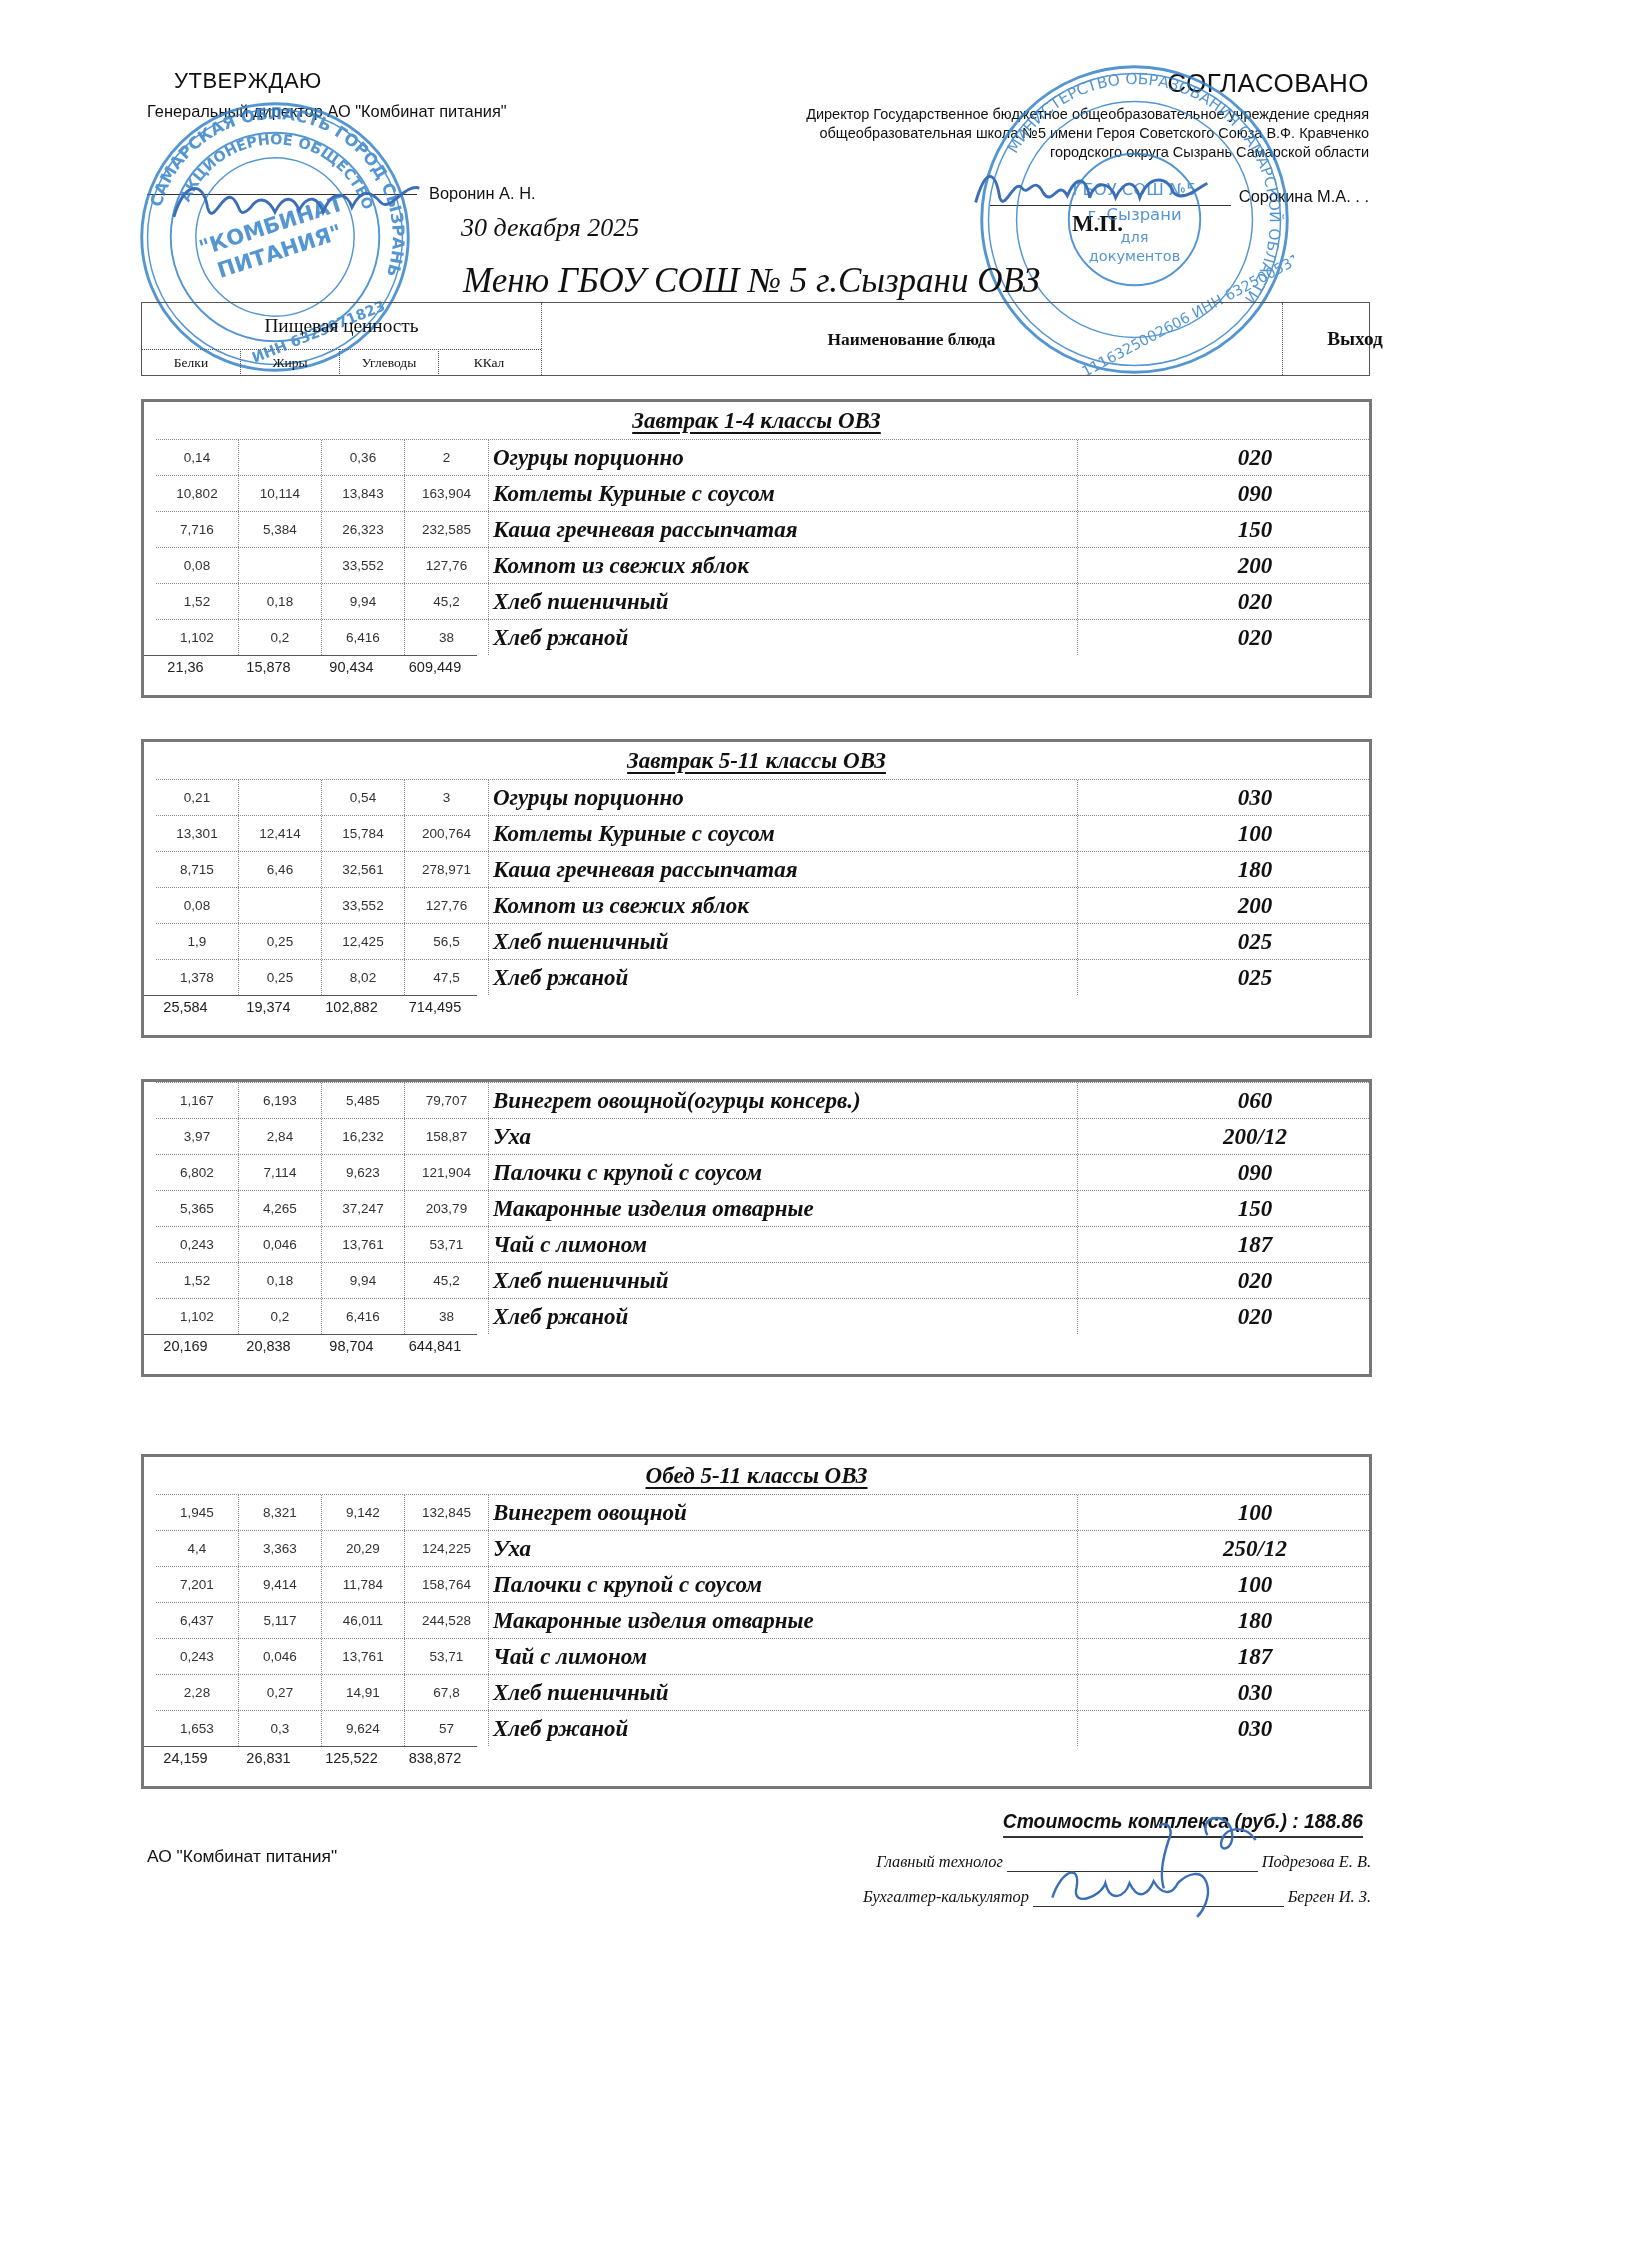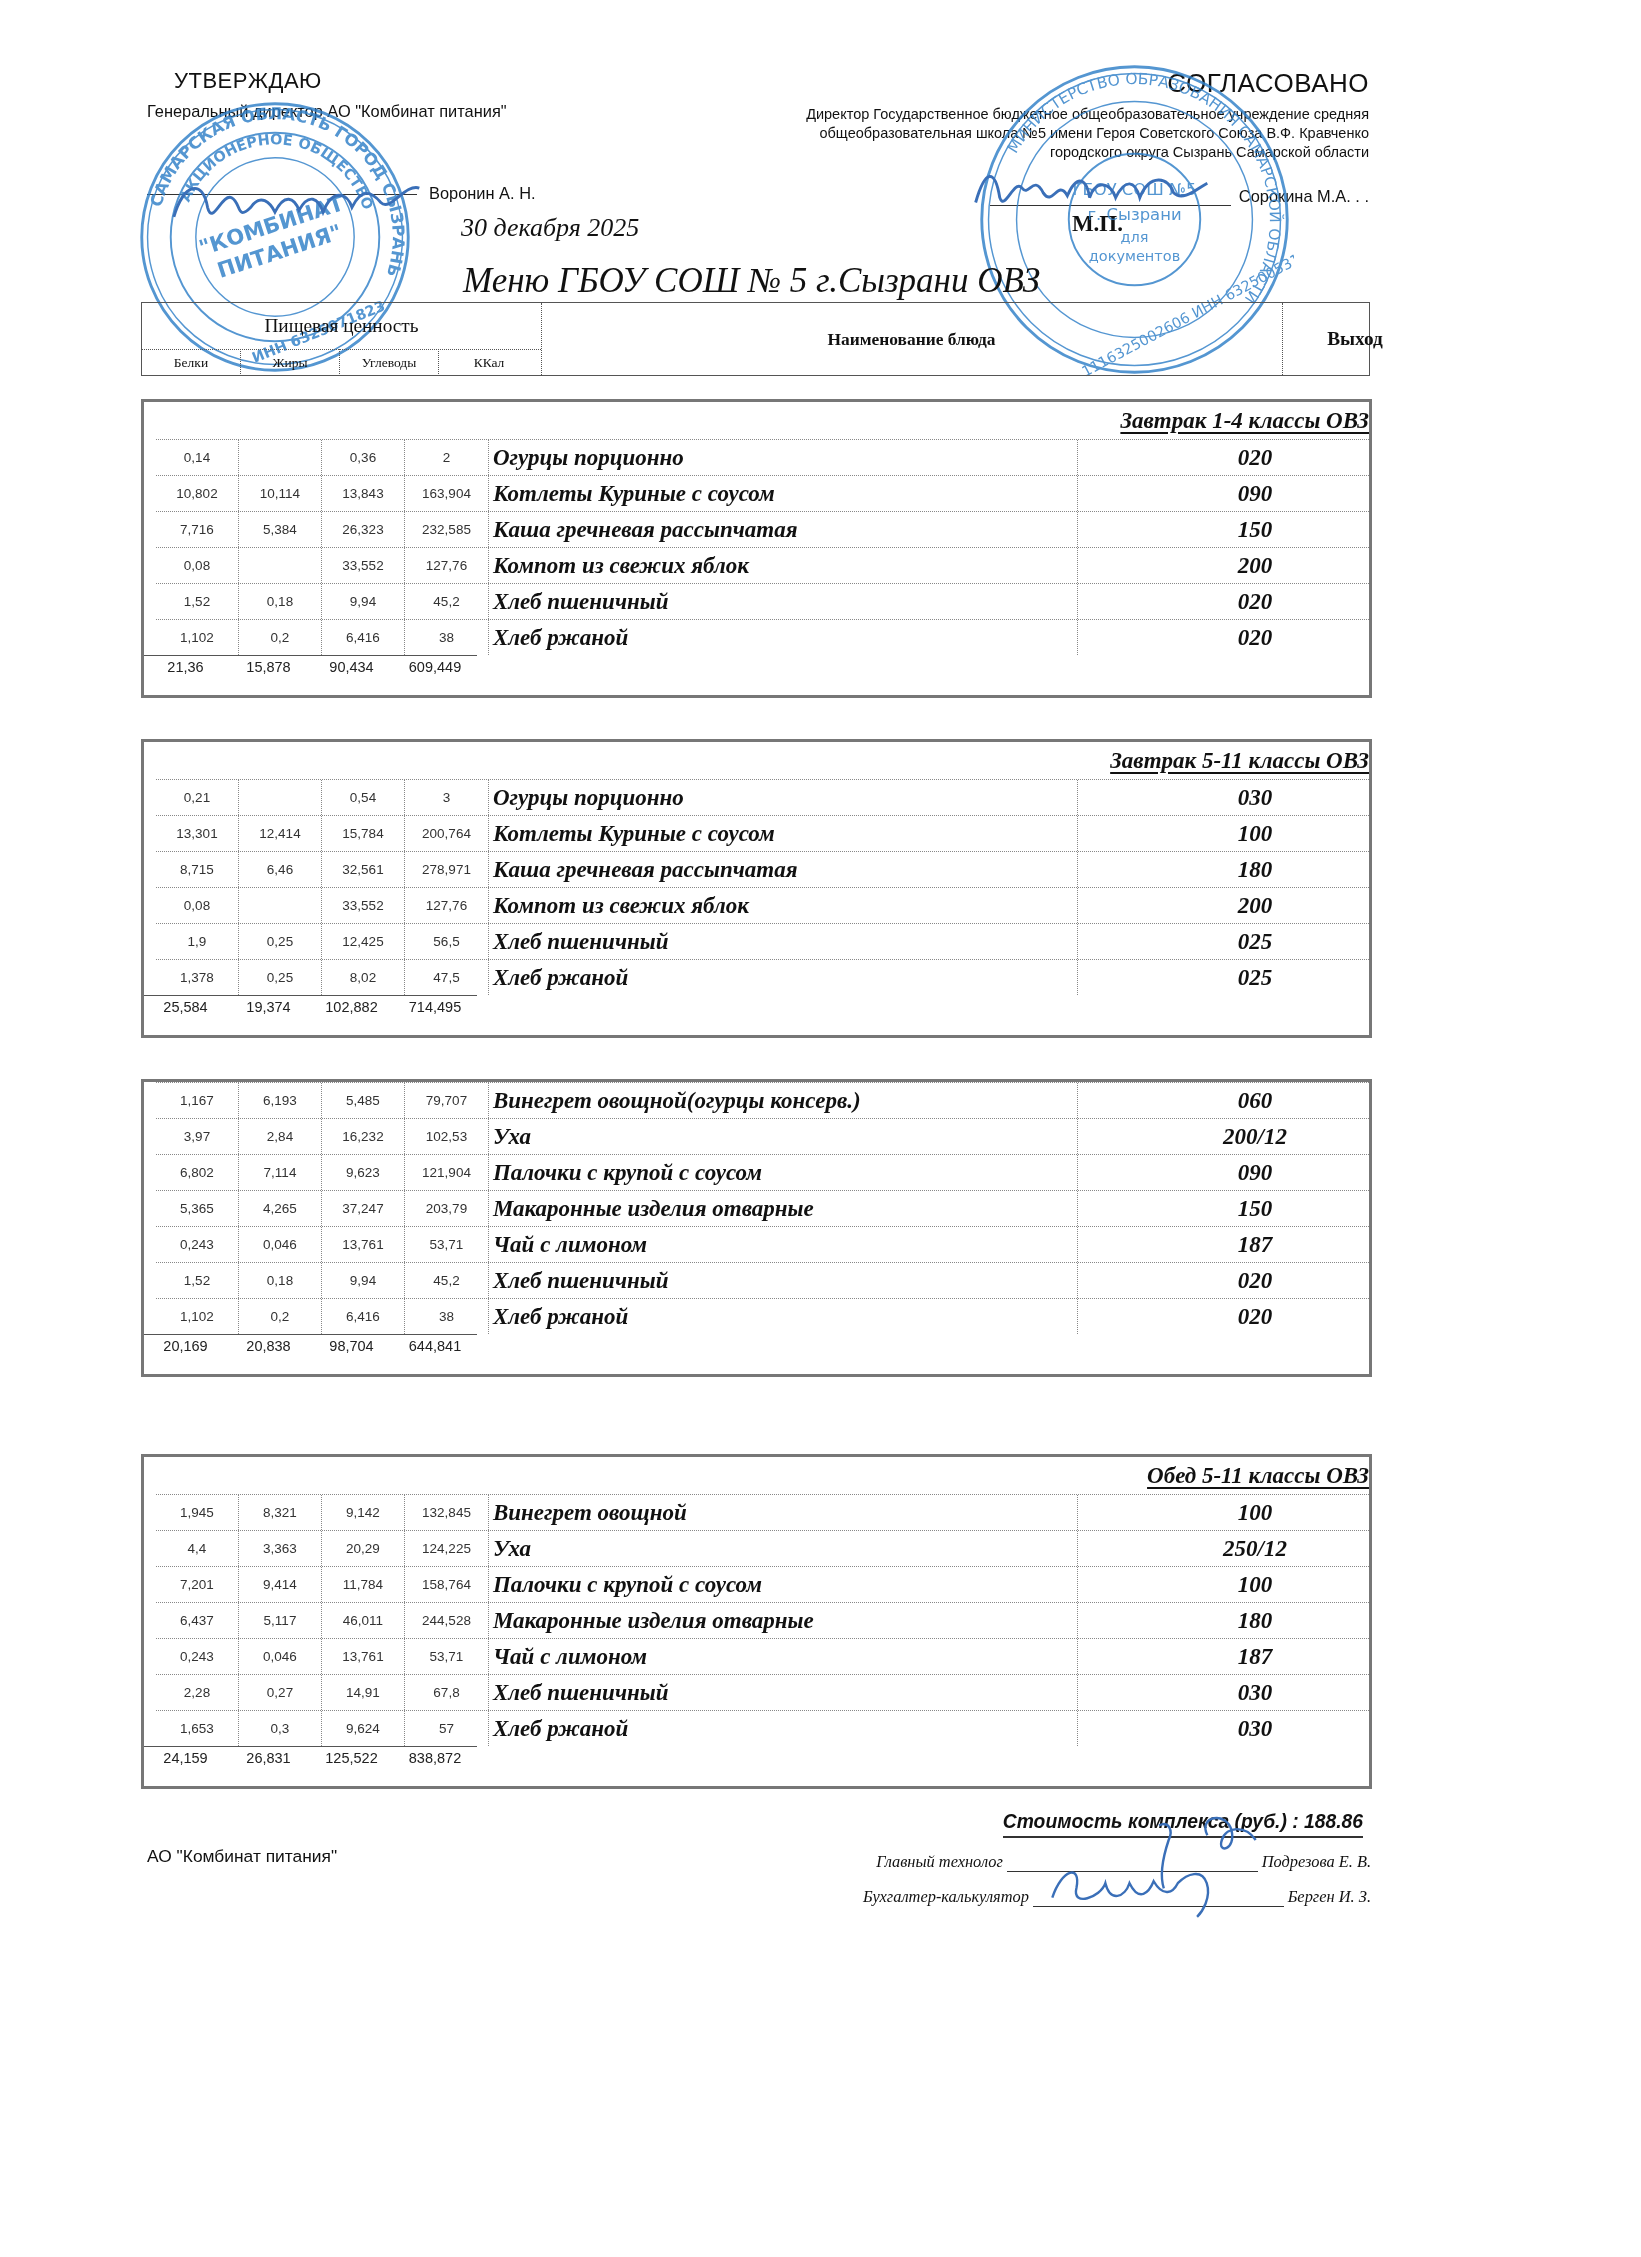--- a/index.html
+++ b/index.html
@@ -30,21 +30,21 @@
   .col-header .nut { position: absolute; left: 0; top: 0; width: 399px; height: 100%; border-right: 1px dotted #555; }
   .col-header .nut-title { position: absolute; left: 0; top: 0; width: 100%; height: 46px; display: flex; align-items: center; justify-content: center; font-weight: normal; font-size: 19.3px; border-bottom: 1px dotted #555; }
   .col-header .nut-sub { position: absolute; left: 0; top: 46px; width: 100%; height: 27px; display: flex; }
   .col-header .nut-sub span { display: flex; align-items: center; justify-content: center; font-size: 13.5px; border-right: 1px dotted #555; box-sizing: border-box; }
   .col-header .nut-sub span:last-child { border-right: none; }
   .col-header .dish { position: absolute; left: 399px; top: 0; width: 742px; height: 100%; display: flex; align-items: center; justify-content: center; font-weight: bold; font-size: 17.4px; border-right: 1px dotted #555; box-sizing: border-box; }
   .col-header .yield { position: absolute; left: 1141px; top: 0; right: 0; height: 100%; display: flex; align-items: center; justify-content: center; font-weight: bold; font-size: 19.3px; padding-left: 58px; box-sizing: border-box; }
 
   
   .section { position: absolute; left: 141px; width: 1231px; border: 3.9px solid #777; box-sizing: border-box; background: #fff; }
-  .section .sec-title { height: 37px; display: flex; align-items: center; justify-content: flex-end; font-size: 23px; font-style: italic; font-weight: bold; }
+  .section .sec-title { height: 37px; display: flex; align-items: center; justify-content: center; font-size: 23px; font-style: italic; font-weight: bold; }
   .section .sec-title span { text-decoration: underline; text-decoration-thickness: 1.9px; text-underline-offset: 3.9px; }
   .row { display: flex; height: 36px; border-top: 1px dotted #888; box-sizing: border-box; margin-left: 12px; }
   .row:last-of-type { border-bottom: 1px dotted #888; }
   .cell { box-sizing: border-box; display: flex; align-items: center; }
   .num { justify-content: center; font-size: 13.5px; color: #333; border-right: 1px dotted #888; }
   .c1 { width: 83px; } .c2 { width: 83px; } .c3 { width: 83px; } .c4 { width: 84px; }
   .name { width: 589px; padding-left: 3.9px; font-size: 23px; font-style: italic; font-weight: bold; border-right: 1px dotted #888; }
   .yield-val { flex: 1; justify-content: center; font-size: 23px; font-style: italic; font-weight: bold; padding-left: 63px; }
   .totals { display: flex; height: 39px; align-items: flex-start; border-top: 1.4px solid #555; width: 333px; }
   .totals .cell { justify-content: center; font-size: 14.5px; height: 21px; color: #222; }
@@ -271,21 +271,21 @@
         <div class="cell num sans c2">6,193</div>
         <div class="cell num sans c3">5,485</div>
         <div class="cell num sans c4">79,707</div>
         <div class="cell name serif">Винегрет овощной(огурцы консерв.)</div>
         <div class="cell yield-val serif">060</div>
       </div>
       <div class="row">
         <div class="cell num sans c1">3,97</div>
         <div class="cell num sans c2">2,84</div>
         <div class="cell num sans c3">16,232</div>
-        <div class="cell num sans c4">102,53</div>
+        <div class="cell num sans c4">158,87</div>
         <div class="cell name serif">Уха</div>
         <div class="cell yield-val serif">200/12</div>
       </div>
       <div class="row">
         <div class="cell num sans c1">6,802</div>
         <div class="cell num sans c2">7,114</div>
         <div class="cell num sans c3">9,623</div>
         <div class="cell num sans c4">121,904</div>
         <div class="cell name serif">Палочки с крупой с соусом</div>
         <div class="cell yield-val serif">090</div>

